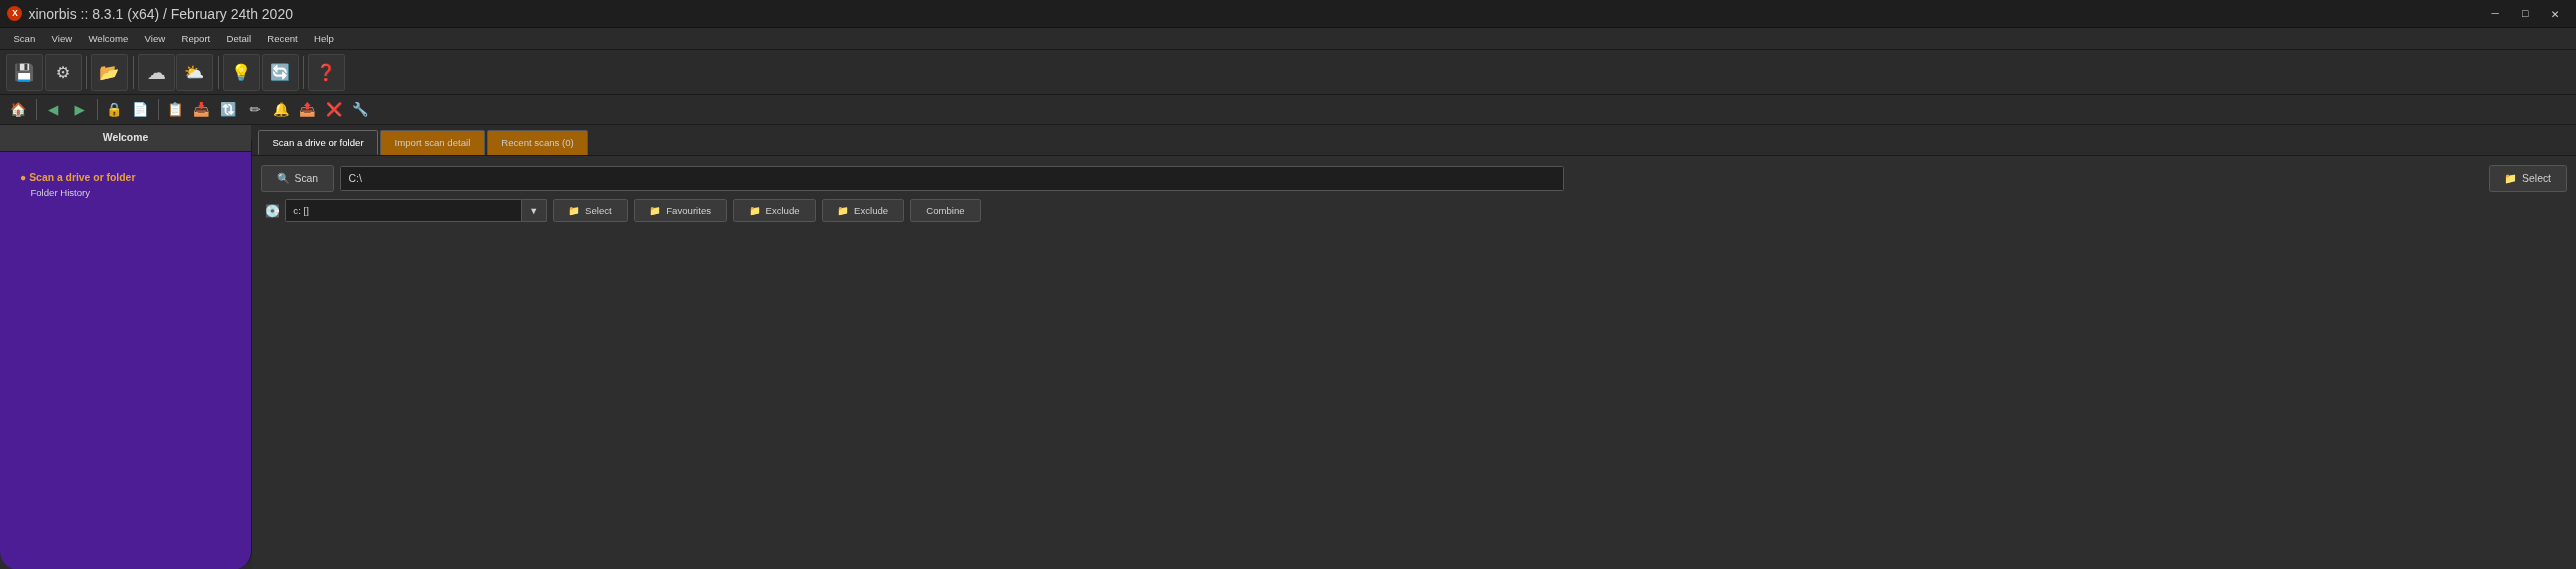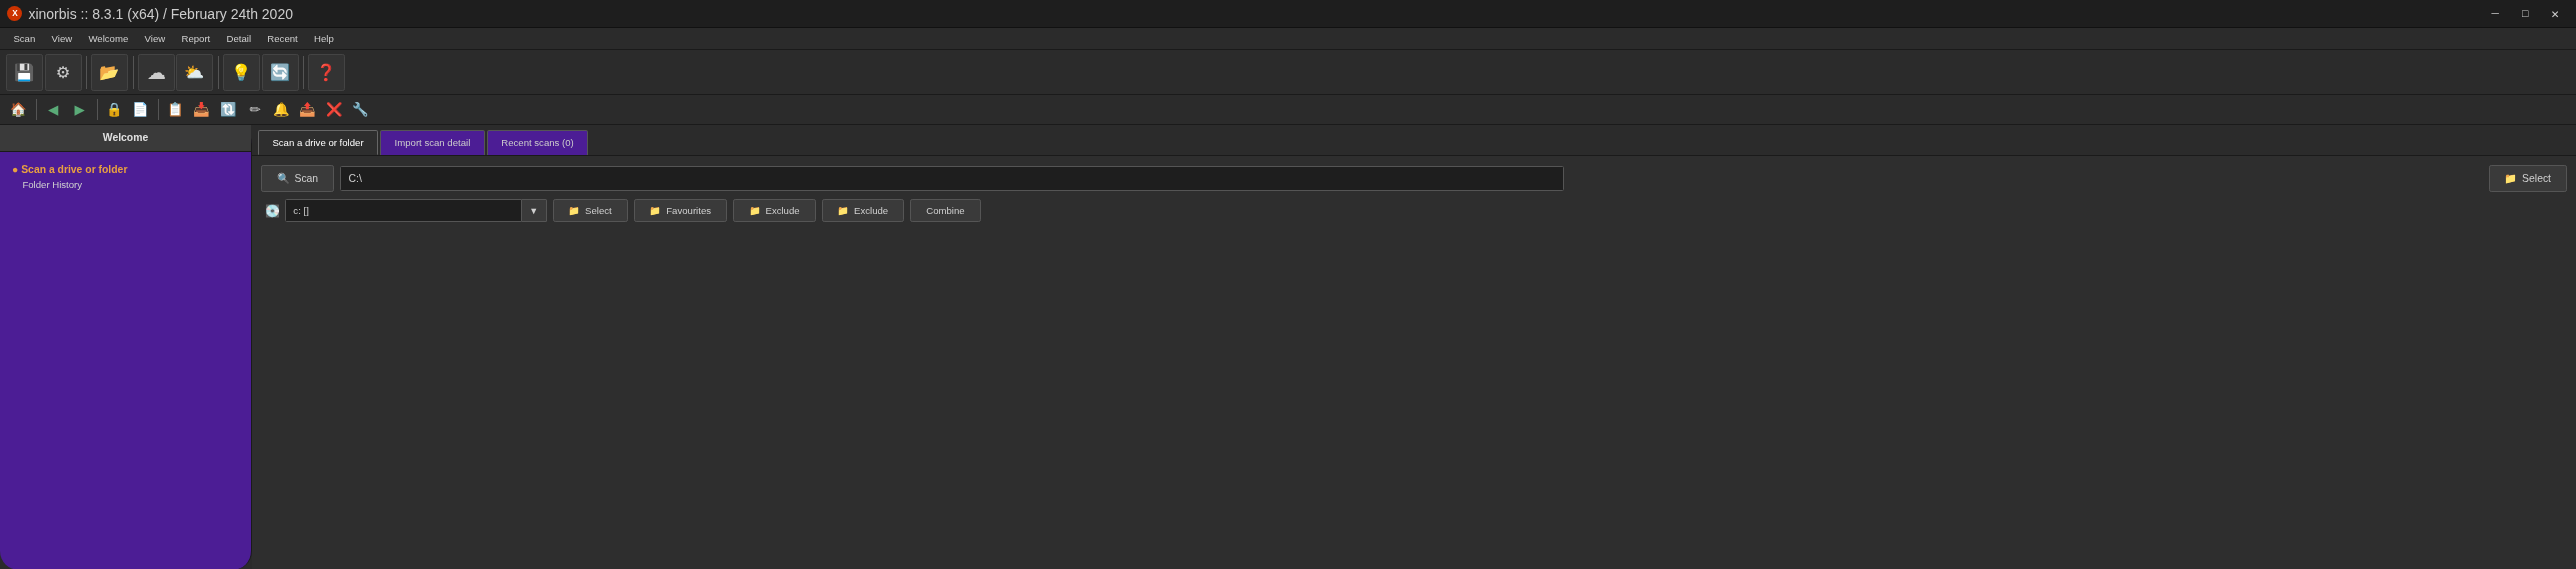--- a/index.html
+++ b/index.html
@@ -157,21 +157,21 @@
     #sidebar-header {
       background: #3a3a3a;
       padding: 7.4px 12px;
       font-weight: bold;
       font-size: 10.4px;
       color: #e0e0e0;
       text-align: center;
       border-bottom: 0.7px solid #1a1a1a;
     }
     #sidebar-body {
-      padding: 12px;
+      padding: 20px;
     }
     .sidebar-link {
       display: block;
       color: #e8a040;
       font-weight: bold;
       font-size: 10.4px;
       margin-bottom: 4.5px;
       cursor: pointer;
     }
     .sidebar-sublink {
@@ -196,21 +196,21 @@
       display: flex;
       background: #2b2b2b;
       padding: 4.5px 6px 0 6px;
       border-bottom: 0.7px solid #1a1a1a;
     }
     .tab {
       padding: 6px 13.4px;
       cursor: pointer;
       font-size: 9.6px;
       color: #ccc;
-      background: #4c1d95;
+      background: #a16207;
       border: 0.7px solid #555;
       border-bottom: none;
       border-radius: 2.2px 2.2px 0 0;
       margin-right: 2.2px;
     }
     .tab.active {
       background: #2e2e2e;
       color: #fff;
       border-color: #666;
       border-bottom: 0.7px solid #2e2e2e;

